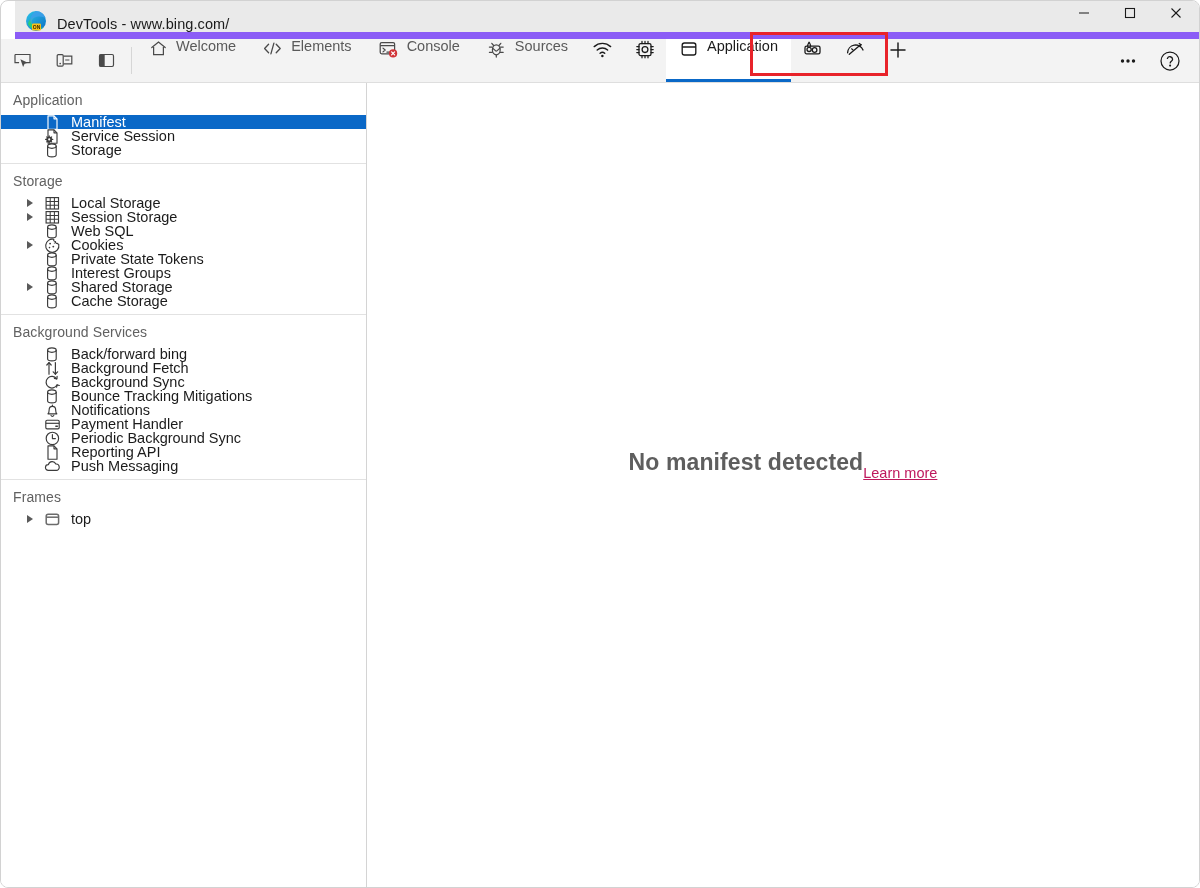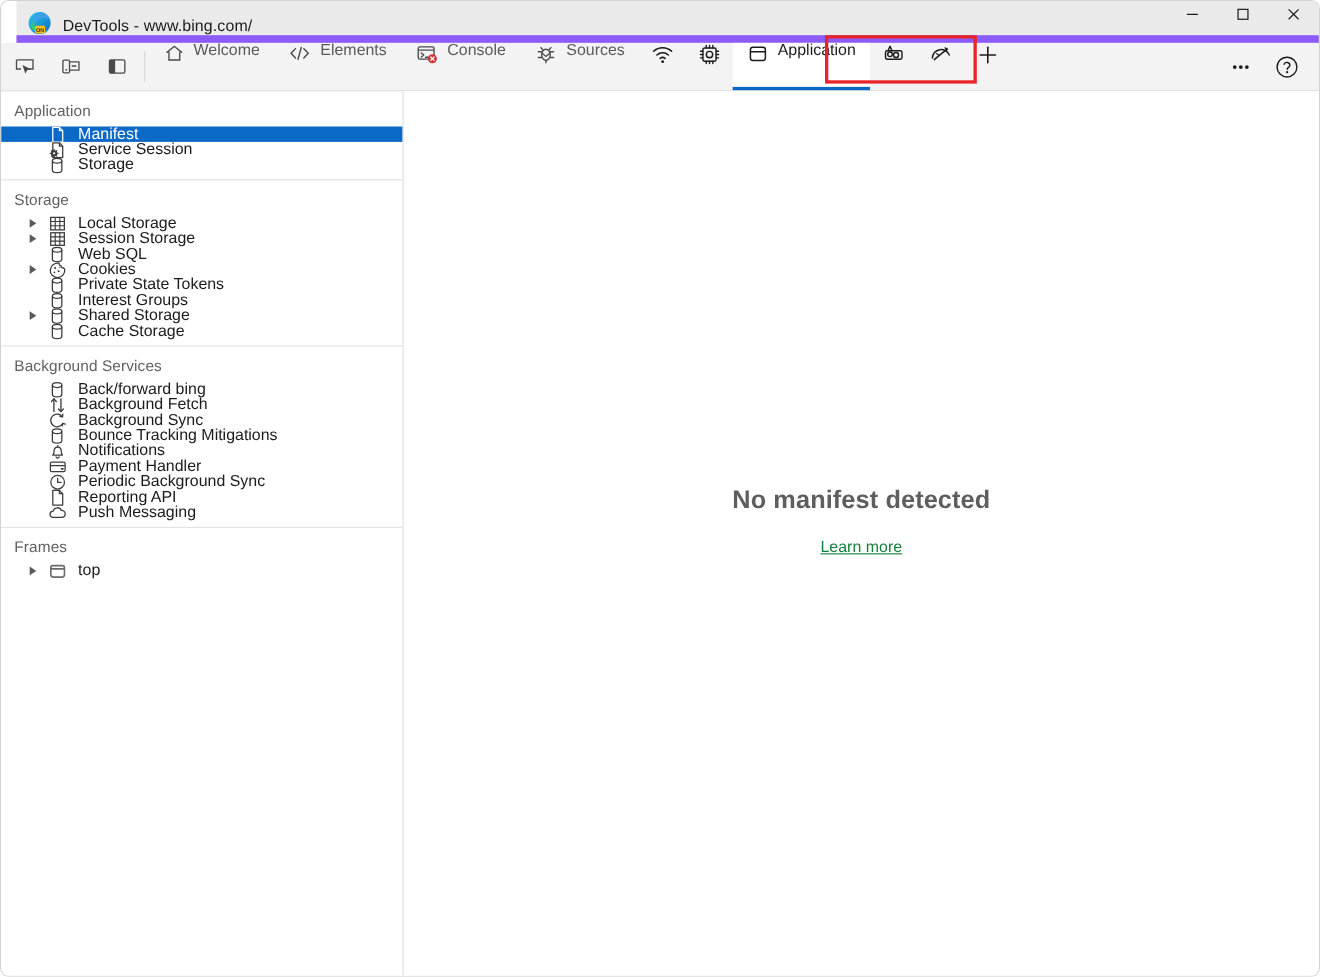--- a/index.html
+++ b/index.html
@@ -164,21 +164,21 @@
     color: #5e5e5e;
     margin-bottom: 22px;
     letter-spacing: .1px;
   }
   .empty-link {
     font-size: 14.5px;
     color: #1a4fba;
     text-decoration: underline;
     cursor: pointer;
   }
-  .main-inner { margin-top: -24px; display: flex; flex-direction: column; align-items: center; }
+  .main-inner { margin-top: -24px; display: flex; flex-direction: row; align-items: center; }
   svg { display: block; }
 </style>
 </head>
 <body>
 
 <div class="window">
 
   <div class="titlebar">
     <div class="app-logo">
       <svg width="22" height="22" viewBox="0 0 22 22">
@@ -665,17 +665,17 @@
               </svg>
             </div>
             <div class="sb-label">top</div>
           </div>
         </div>
       </div>
 
     <div class="main">
       <div class="main-inner">
         <div class="empty-title">No manifest detected</div>
-        <a class="empty-link" href="#" style="color: #15803d;">Learn more</a>
+        <a class="empty-link" href="#" style="color: #be185d;">Learn more</a>
       </div>
     </div>
   </div>
 </div>
 
 </body></html>

